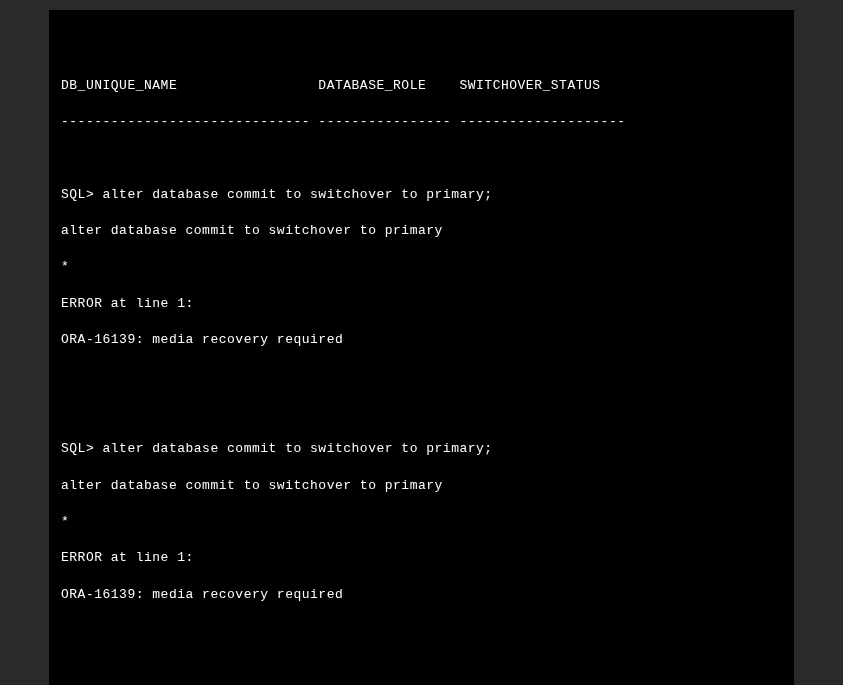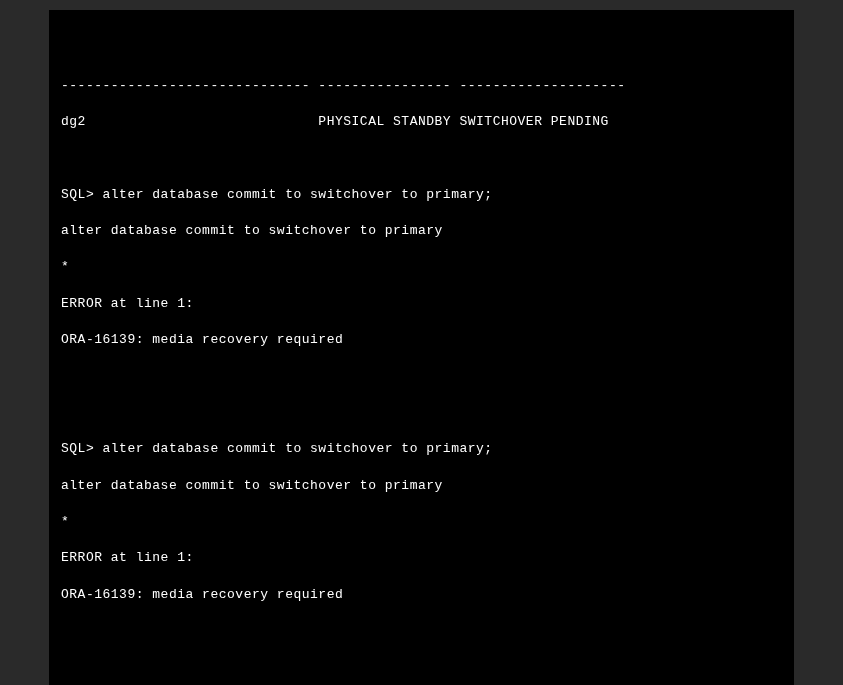--- a/index.html
+++ b/index.html
@@ -28,22 +28,22 @@
     }
     .line {
       min-height: 1.4em;
     }
   </style>
 </head>
 <body>
 
 <div class="terminal">
 <div class="line"></div>
+<div class="line">DB_UNIQUE_NAME                 DATABASE_ROLE    SWITCHOVER_STATUS</div>
 <div class="line">------------------------------ ---------------- --------------------</div>
-<div class="line">dg2                            PHYSICAL STANDBY SWITCHOVER PENDING</div>
 <div class="line"></div>
 <div class="line">SQL&gt; alter database commit to switchover to primary;</div>
 <div class="line">alter database commit to switchover to primary</div>
 <div class="line">*</div>
 <div class="line">ERROR at line 1:</div>
 <div class="line">ORA-16139: media recovery required</div>
 <div class="line"></div>
 <div class="line"></div>
 <div class="line">SQL&gt; alter database commit to switchover to primary;</div>
 <div class="line">alter database commit to switchover to primary</div>

